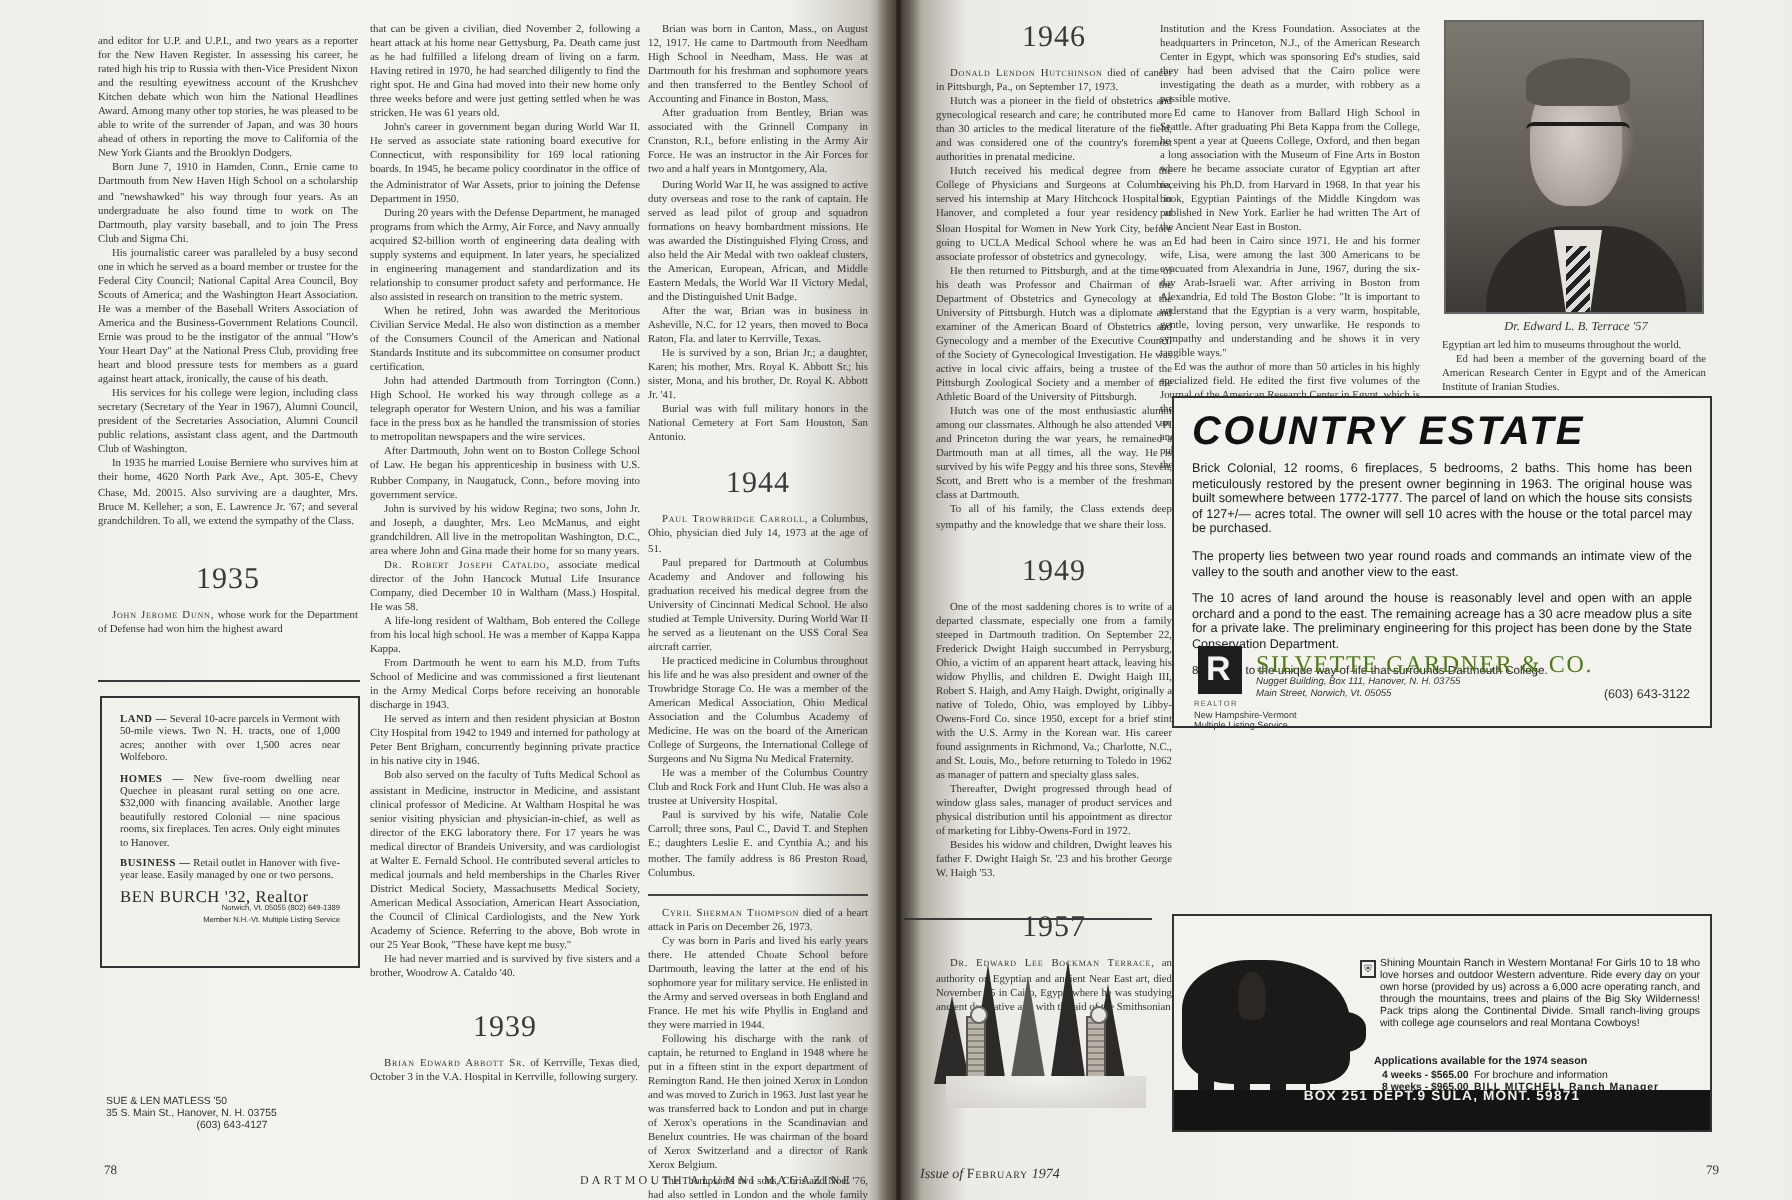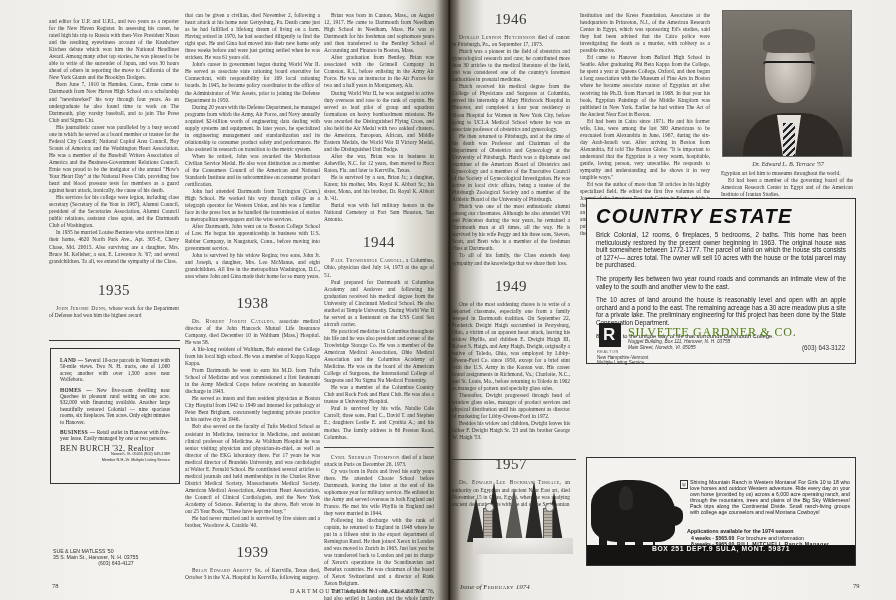--- a/index.html
+++ b/index.html
@@ -130,21 +130,20 @@
     </div>
 
     <div class="col" style="left:185px; top:12px; width:135px;">
       <p class="noind">that can be given a civilian, died November 2, following a heart attack at his home near Gettysburg, Pa. Death came just as he had fulfilled a lifelong dream of living on a farm. Having retired in 1970, he had searched diligently to find the right spot. He and Gina had moved into their new home only three weeks before and were just getting settled when he was stricken. He was 61 years old.</p>
       <p>John's career in government began during World War II. He served as associate state rationing board executive for Connecticut, with responsibility for 169 local rationing boards. In 1945, he became policy coordinator in the office of the Administrator of War Assets, prior to joining the Defense Department in 1950.</p>
       <p>During 20 years with the Defense Department, he managed programs from which the Army, Air Force, and Navy annually acquired $2-billion worth of engineering data dealing with supply systems and equipment. In later years, he specialized in engineering management and standardization and its relationship to consumer product safety and performance. He also assisted in research on transition to the metric system.</p>
       <p>When he retired, John was awarded the Meritorious Civilian Service Medal. He also won distinction as a member of the Consumers Council of the American and National Standards Institute and its subcommittee on consumer product certification.</p>
       <p>John had attended Dartmouth from Torrington (Conn.) High School. He worked his way through college as a telegraph operator for Western Union, and his was a familiar face in the press box as he handled the transmission of stories to metropolitan newspapers and the wire services.</p>
       <p>After Dartmouth, John went on to Boston College School of Law. He began his apprenticeship in business with U.S. Rubber Company, in Naugatuck, Conn., before moving into government service.</p>
       <p>John is survived by his widow Regina; two sons, John Jr. and Joseph, a daughter, Mrs. Leo McManus, and eight grandchildren. All live in the metropolitan Washington, D.C., area where John and Gina made their home for so many years.</p>
-      <div class="year" style="margin-top:14px">1938</div>
       <p><span class="sc">Dr. Robert Joseph Cataldo,</span> <span>associate medical director of the John Hancock Mutual Life Insurance Company, died December 10 in Waltham (Mass.) Hospital. He was 58.</span></p>
       <p>A life-long resident of Waltham, Bob entered the College from his local high school. He was a member of Kappa Kappa Kappa.</p>
       <p>From Dartmouth he went to earn his M.D. from Tufts School of Medicine and was commissioned a first lieutenant in the Army Medical Corps before receiving an honorable discharge in 1943.</p>
       <p>He served as intern and then resident physician at Boston City Hospital from 1942 to 1949 and interned for pathology at Peter Bent Brigham, concurrently beginning private practice in his native city in 1946.</p>
       <p>Bob also served on the faculty of Tufts Medical School as assistant in Medicine, instructor in Medicine, and assistant clinical professor of Medicine. At Waltham Hospital he was senior visiting physician and physician-in-chief, as well as director of the EKG laboratory there. For 17 years he was medical director of Brandeis University, and was cardiologist at Walter E. Fernald School. He contributed several articles to medical journals and held memberships in the Charles River District Medical Society, Massachusetts Medical Society, American Medical Association, American Heart Association, the Council of Clinical Cardiologists, and the New York Academy of Science. Referring to the above, Bob wrote in our 25 Year Book, "These have kept me busy."</p>
       <p>He had never married and is survived by five sisters and a brother, Woodrow A. Cataldo '40.</p>
       <div class="year" style="margin-top:14px">1939</div>
       <p><span class="sc">Brian Edward Abbott Sr.</span> <span>of Kerrville, Texas died, October 3 in the V.A. Hospital in Kerrville, following surgery.</span></p>
     </div>
 
@@ -168,21 +167,21 @@
       <p>The Thompson's two sons, Chris and Noel '76, had also settled in London and the whole family had gone to visit Cy's sister in Paris for the Christmas holidays. It was on the return trip that Cy suffered his fatal heart attack.</p>
 
     </div>
 
     <div class="pagenum" style="left:52px; top:582px;">78</div>
     <div class="footer-left">DARTMOUTH ALUMNI MAGAZINE</div>
   </div>
 
   <div class="page page-right">
 
-    <div class="col" style="left:4px; top:8px; width:118px;">
+    <div class="col" style="left:20px; top:8px; width:118px;">
       <div class="year" style="margin-top:2px">1946</div>
       <p><span class="sc">Donald Lendon Hutchinson</span> <span>died of cancer in Pittsburgh, Pa., on September 17, 1973.</span></p>
       <p>Hutch was a pioneer in the field of obstetrics and gynecological research and care; he contributed more than 30 articles to the medical literature of the field, and was considered one of the country's foremost authorities in prenatal medicine.</p>
       <p>Hutch received his medical degree from the College of Physicians and Surgeons at Columbia, served his internship at Mary Hitchcock Hospital in Hanover, and completed a four year residency at Sloan Hospital for Women in New York City, before going to UCLA Medical School where he was an associate professor of obstetrics and gynecology.</p>
       <p>He then returned to Pittsburgh, and at the time of his death was Professor and Chairman of the Department of Obstetrics and Gynecology at the University of Pittsburgh. Hutch was a diplomate and examiner of the American Board of Obstetrics and Gynecology and a member of the Executive Council of the Society of Gynecological Investigation. He was active in local civic affairs, being a trustee of the Pittsburgh Zoological Society and a member of the Athletic Board of the University of Pittsburgh.</p>
       <p>Hutch was one of the most enthusiastic alumni among our classmates. Although he also attended VPI and Princeton during the war years, he remained a Dartmouth man at all times, all the way. He is survived by his wife Peggy and his three sons, Steven, Scott, and Brett who is a member of the freshman class at Dartmouth.</p>
       <p>To all of his family, the Class extends deep sympathy and the knowledge that we share their loss.</p>
       <div class="year" style="margin-top:10px">1949</div>
       <p>One of the most saddening chores is to write of a departed classmate, especially one from a family steeped in Dartmouth tradition. On September 22, Frederick Dwight Haigh succumbed in Perrysburg, Ohio, a victim of an apparent heart attack, leaving his widow Phyllis, and children E. Dwight Haigh III, Robert S. Haigh, and Amy Haigh. Dwight, originally a native of Toledo, Ohio, was employed by Libby-Owens-Ford Co. since 1950, except for a brief stint with the U.S. Army in the Korean war. His career found assignments in Richmond, Va.; Charlotte, N.C., and St. Louis, Mo., before returning to Toledo in 1962 as manager of pattern and specialty glass sales.</p>
       <p>Thereafter, Dwight progressed through head of window glass sales, manager of product services and physical distribution until his appointment as director of marketing for Libby-Owens-Ford in 1972.</p>

